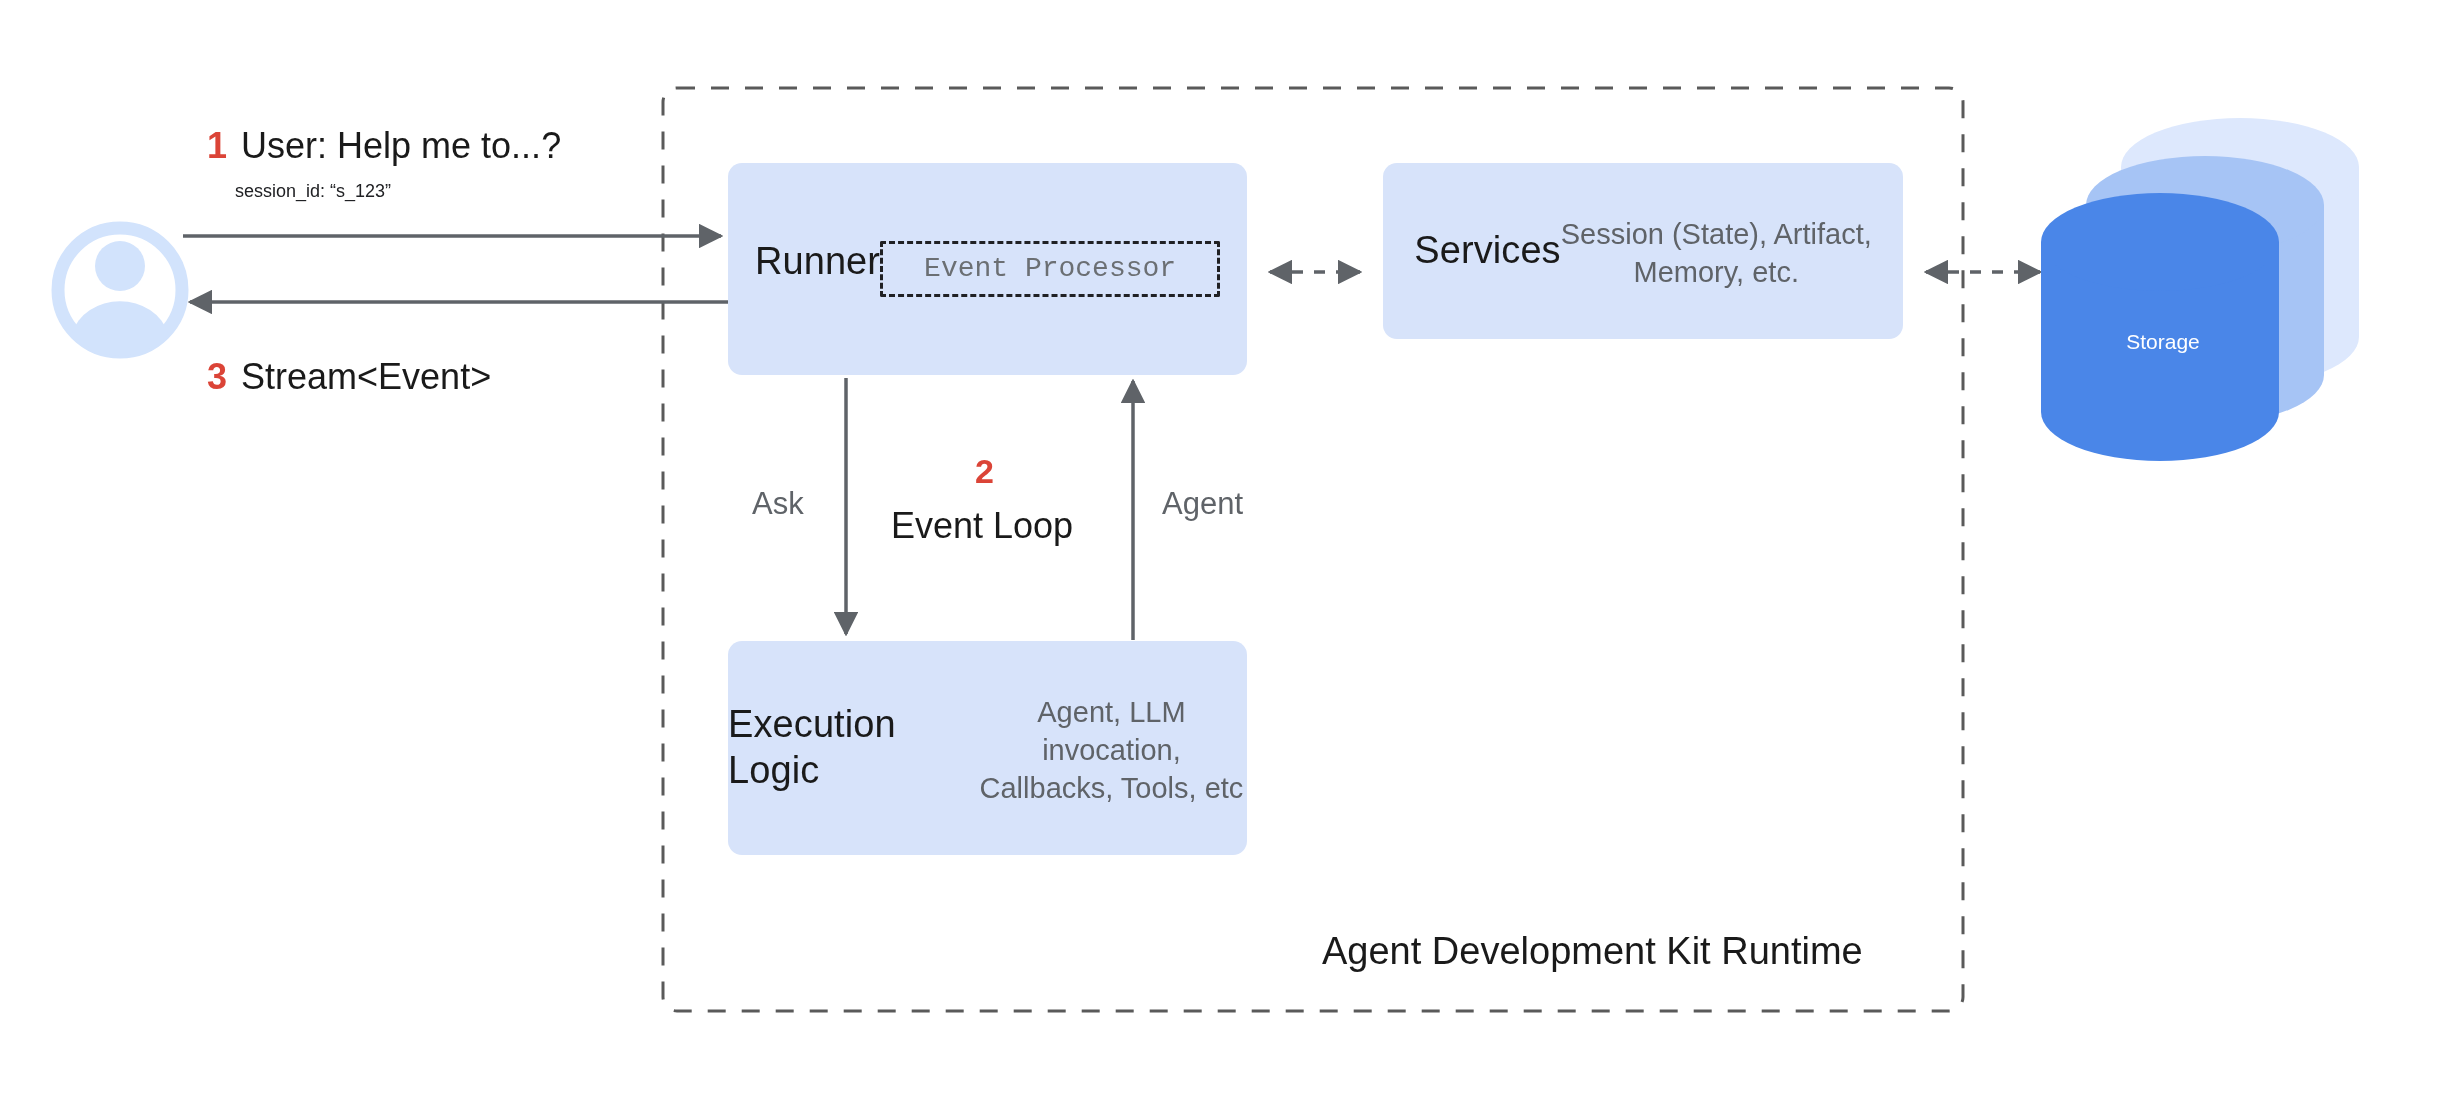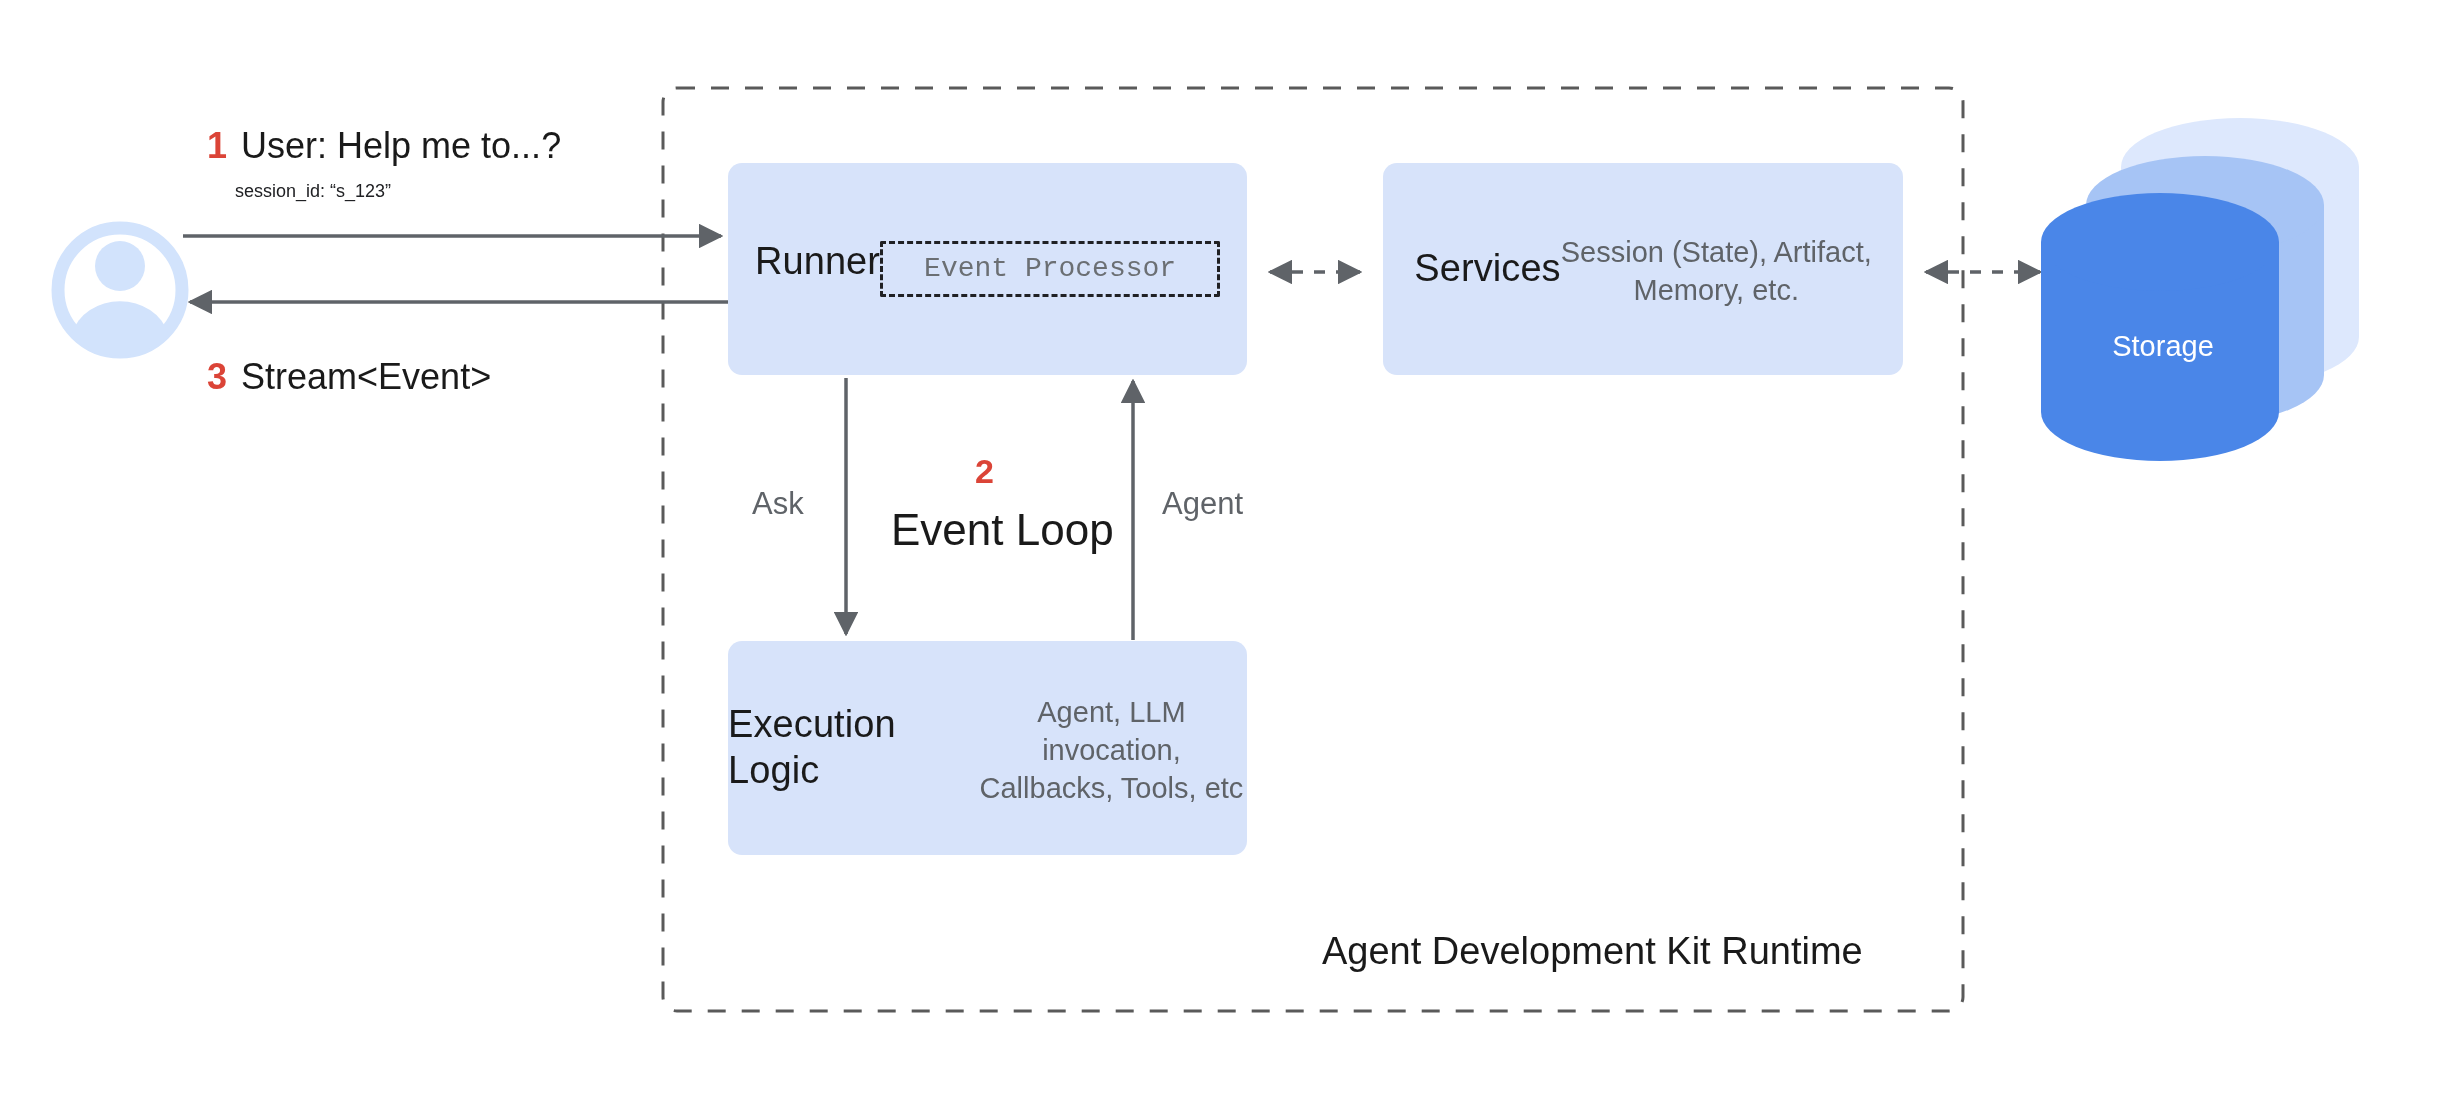--- a/index.html
+++ b/index.html
@@ -71,21 +71,21 @@
   .num {
     color: #db4437;
     font-weight: 700;
   }
   .muted {
     color: #5f6368;
   }
   .storage-label {
     position: absolute;
     color: #ffffff;
-    font-size: 29px;
+    font-size: 21px;
     white-space: nowrap;
   }
 </style>
 </head>
 <body>
 
 <div id="stage">
 
   <svg class="svg-layer" viewBox="0 0 2450 1109" xmlns="http://www.w3.org/2000/svg">
     <defs>
@@ -155,31 +155,31 @@
   </div>
 
   <div class="node" style="left:728px; top:641px; width:519px; height:214px;">
     <div class="node-title">Execution Logic</div>
     <div class="node-sub">
       <div>Agent, LLM invocation,</div>
       <div>Callbacks, Tools, etc</div>
     </div>
   </div>
 
-  <div class="node" style="left:1383px; top:163px; width:520px; height:212px;">
+  <div class="node" style="left:1383px; top:163px; width:520px; height:176px;">
     <div class="node-title">Services</div>
     <div class="node-sub">
       <div>Session (State), Artifact,</div>
       <div>Memory, etc.</div>
     </div>
   </div>
 
   <div class="txt muted" style="left:752px; top:486px; font-size:31px;">Ask</div>
 
   <div class="txt muted" style="left:1162px; top:486px; font-size:31px;">Agent</div>
 
   <div class="txt num" style="left:975px; top:452px; font-size:34px;">2</div>
 
-  <div class="txt" style="left:891px; top:505px; font-size:44px;">Event Loop</div>
+  <div class="txt" style="left:891px; top:505px; font-size:36px;">Event Loop</div>
 
   <div class="txt" style="left:1322px; top:930px; font-size:38px;">Agent Development Kit Runtime</div>
 
 </div>
 
 </body></html>

